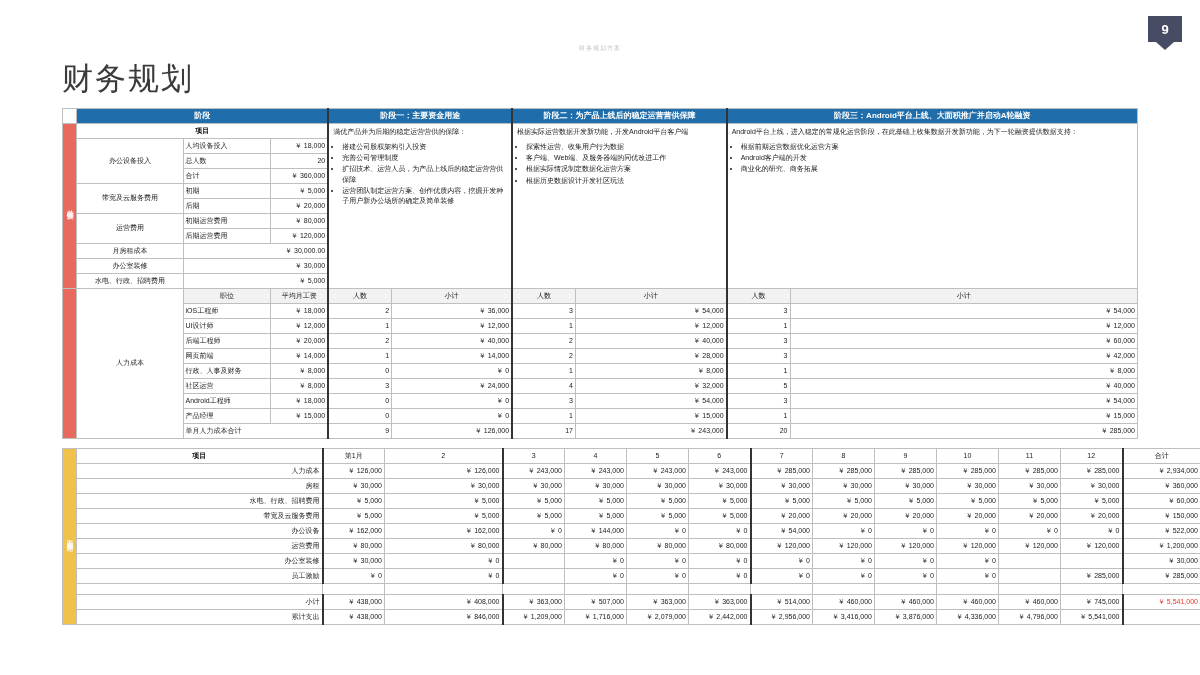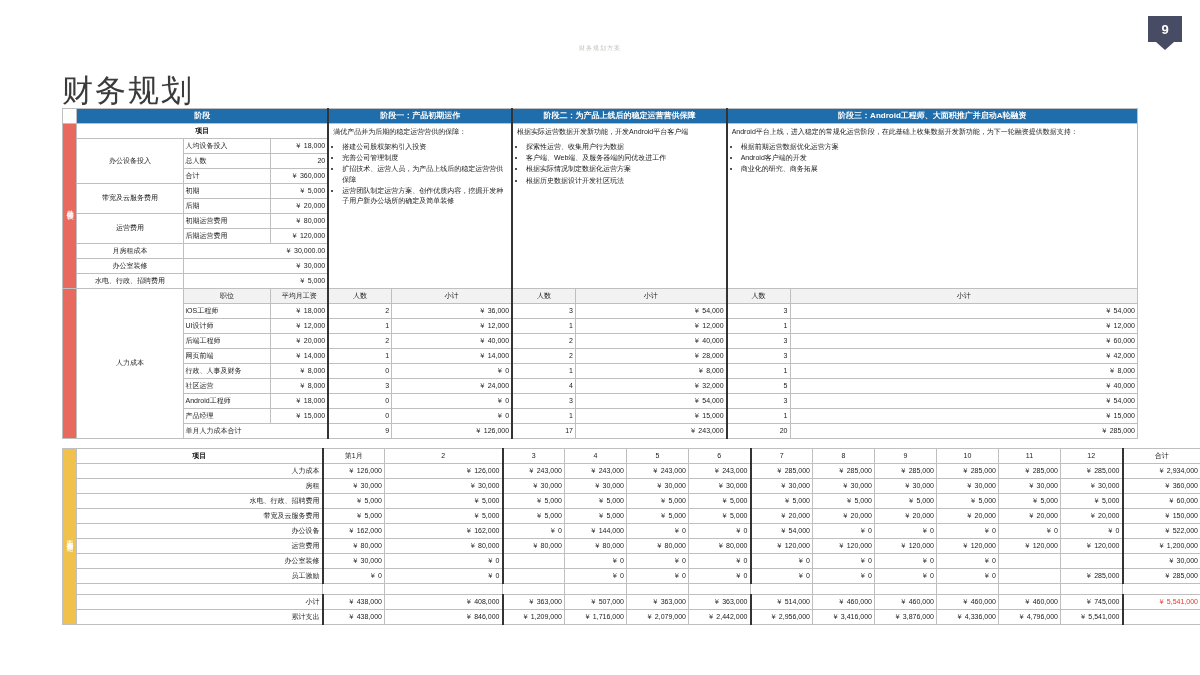--- a/index.html
+++ b/index.html
@@ -20,21 +20,21 @@
     border-top:8px solid #474b63;
   }
   
   .watermark{
     position:absolute;left:0;right:0;top:44px;text-align:center;
     font-size:6px;color:#c9c3bd;letter-spacing:1px;
   }
   
   .slide-title{
     position:absolute;left:62px;top:58px;
-    font-size:31px;color:#3b3b3b;letter-spacing:2px;margin-top:12px;
+    font-size:31px;color:#3b3b3b;letter-spacing:2px;
   }
   
   .sheet{position:absolute;left:62px;top:108px;width:1076px;}
   table{border-collapse:collapse;table-layout:fixed;width:100%;border-radius:14px;}
   td,th{
     border:1px solid #bfbfbf;font-size:7px;padding:0 2px;height:14px;
     font-weight:normal;color:#1a1a1a;line-height:1.15;
     white-space:nowrap;overflow:hidden;
   }
   .hdr-blue{background:#1f6eab;color:#fff;text-align:center;font-weight:bold;font-size:8px;}
@@ -80,23 +80,23 @@
       <col style="width:62px">
         <col style="width:148px">
       <col style="width:62px">
         <col style="width:262px">
         <col style="width:78px">
     </colgroup>
     <tbody>
       <tr>
         <td style="border:1px solid #bfbfbf;background:#fff"></td>
         <td class="hdr-blue" colspan="3">阶段</td>
-        <td class="hdr-blue thickL" colspan="2">阶段一：产品初期运作</td>
+        <td class="hdr-blue thickL" colspan="2">阶段一：主要资金用途</td>
         <td class="hdr-blue thickL" colspan="2">阶段二：为产品上线后的稳定运营营供保障</td>
-        <td class="hdr-blue thickL" colspan="3">阶段三：Android工程师、大面积推广并启动A轮融资</td>
+        <td class="hdr-blue thickL" colspan="3">阶段三：Android平台上线、大面积推广并启动A轮融资</td>
       </tr>
 
       <tr>
         <td rowspan="11" class="side-red">基础假设</td>
         <td class="hdr-band" colspan="3">项目</td>
         <td class="phase-body thickL" colspan="2" rowspan="11">
           <div>满优产品并为后期的稳定运营营供的保障：</div>
           <ul>
             <li>搭建公司股权架构引入投资</li>
             <li>完善公司管理制度</li>

